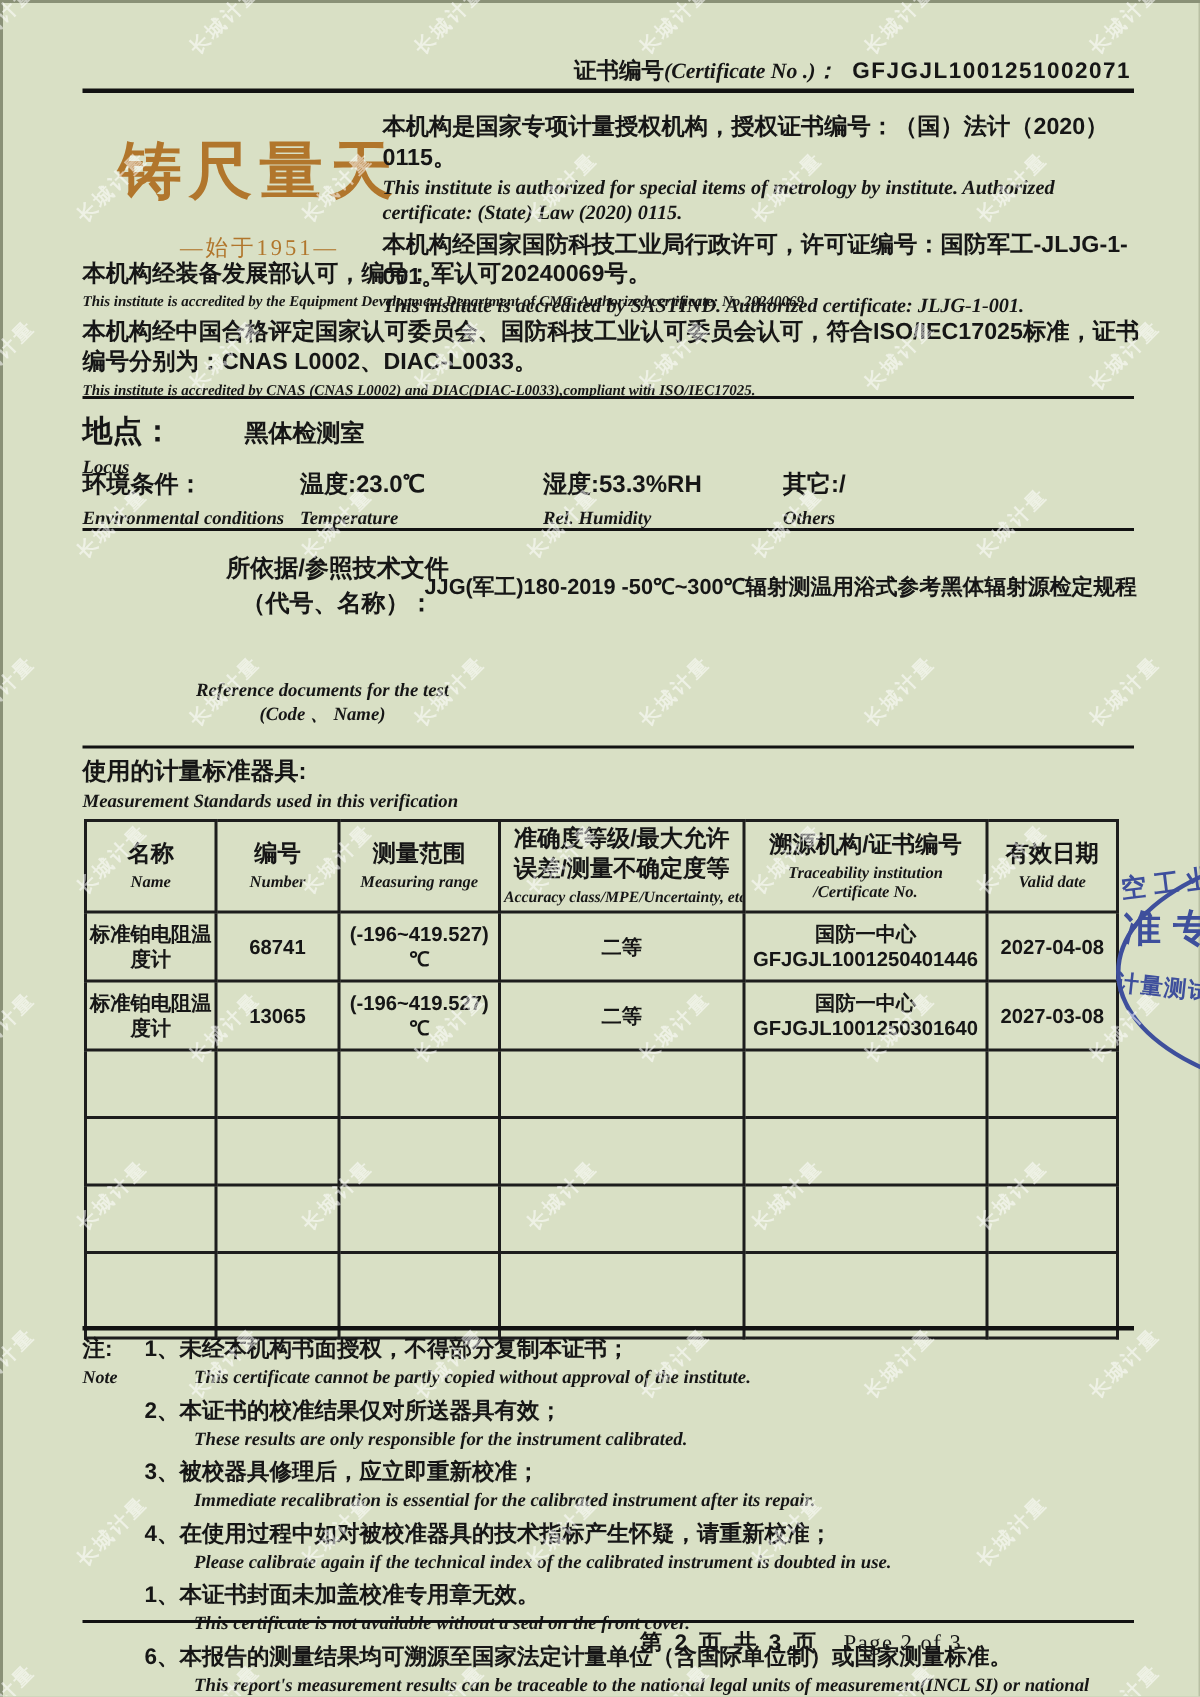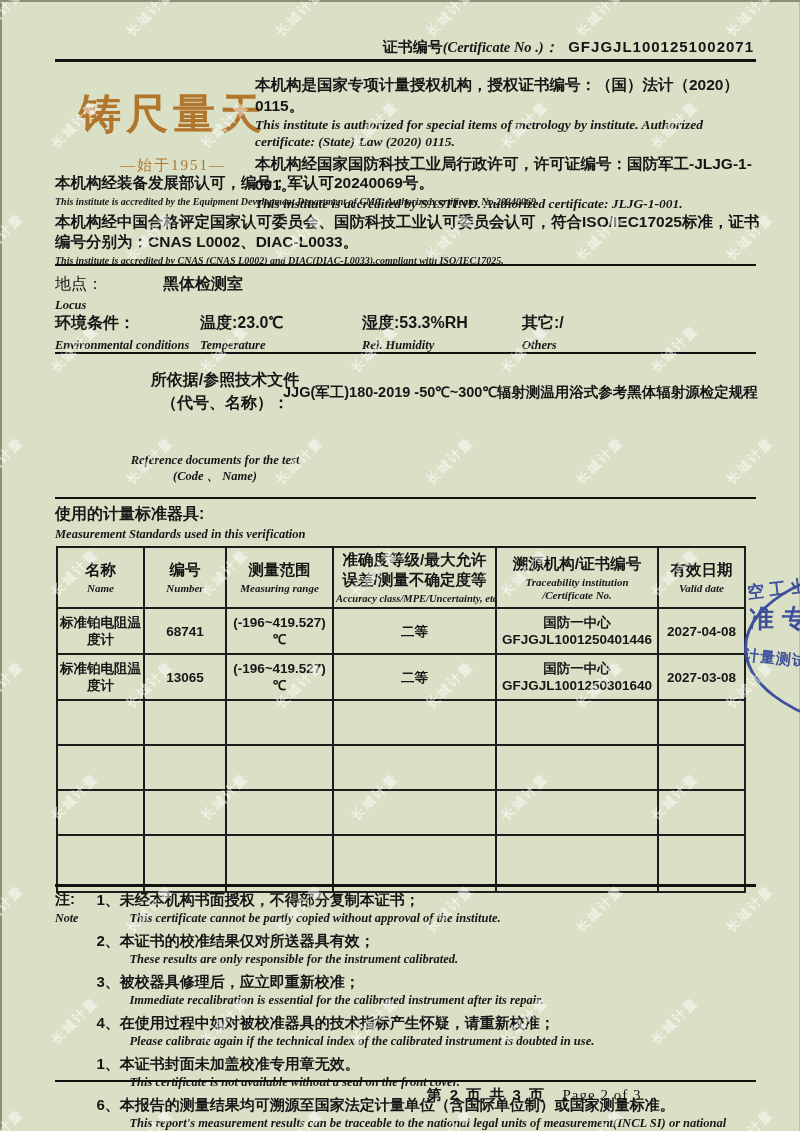--- a/index.html
+++ b/index.html
@@ -43,21 +43,21 @@
   .accred-right{position:absolute;left:255px;top:74px;width:505px;}
   .accred-right .zh{font-size:15.5px;line-height:21px;}
   .accred-right .en{font-size:13.5px;line-height:17px;font-weight:bold;}
   .accred-right .pair{margin-bottom:3px;}
   .accred-full{position:absolute;left:55px;top:173px;width:705px;}
   .accred-full .zh{font-size:15.5px;line-height:20px;}
   .accred-full .en{font-size:10px;line-height:17px;font-weight:bold;}
   .accred-full .pair{margin-bottom:2px;}
   
   .loc-row{position:absolute;left:55px;top:274px;width:700px;}
-  .loc-zh{font-size:16px;font-weight:normal;display:inline-block;width:108px;}
+  .loc-zh{font-size:20px;font-weight:bold;display:inline-block;width:108px;}
   .loc-val{font-size:16px;font-weight:bold;}
   .loc-en{font-size:12.5px;font-weight:bold;margin-top:3px;}
   .env-row{position:absolute;left:55px;top:313px;width:710px;display:flex;}
   .env-col .v{font-size:16px;font-weight:bold;white-space:nowrap;}
   .env-col .e{font-size:12.5px;font-weight:bold;margin-top:4px;}
   .env-c1{width:145px;}
   .env-c2{width:162px;}
   .env-c3{width:160px;}
   .env-c4{flex:1;}
   

